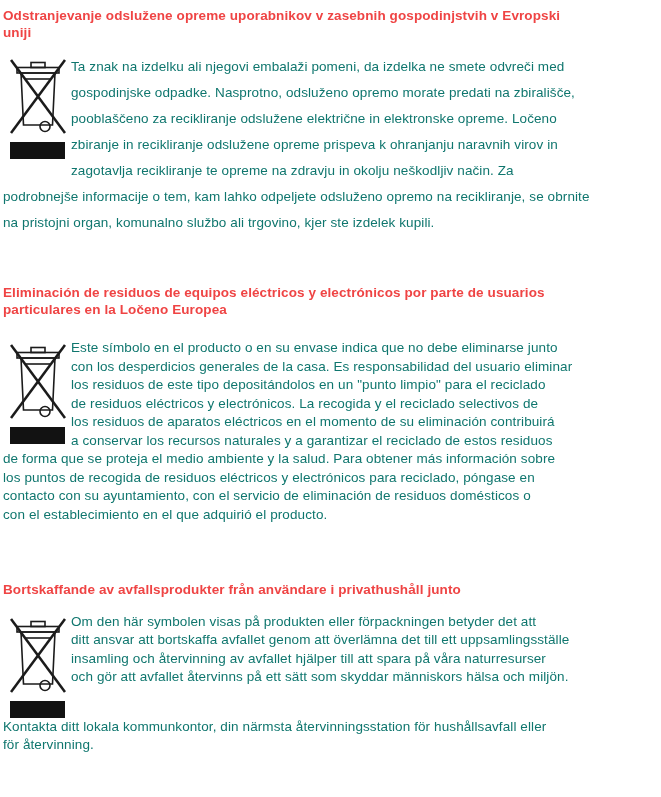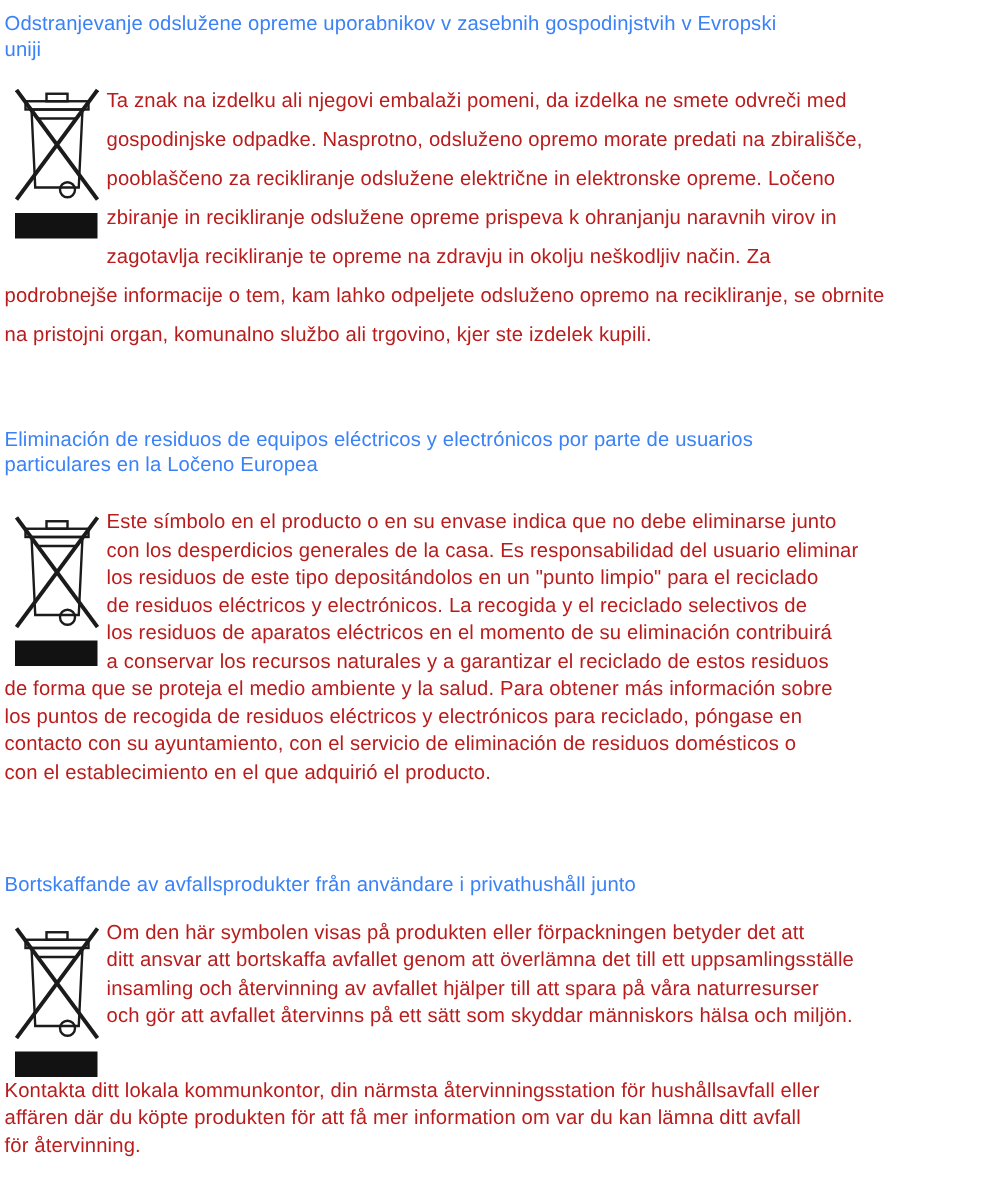--- a/index.html
+++ b/index.html
@@ -18,23 +18,23 @@
   .page {
     box-sizing: border-box;
     width: 661px;
     height: 797px;
     padding: 8px 4px 0 3px;
   }
   .section { margin: 0; }
   .section-heading {
     margin: 0;
     font-size: 13.5px;
-    font-weight: normal;
+    font-weight: bold;
     line-height: 16.5px;
-    color: #3b82f6;
+    color: #ef4444;
     letter-spacing: 0.1px;
   }
   .heading-line { white-space: nowrap; }
 
   .section-body {
     display: flex;
     align-items: flex-start;
   }
   .icon-col {
     flex: 0 0 68px;
@@ -48,21 +48,21 @@
     height: 17px;
     background: #121212;
     margin-top: 6px;
   }
   .text-col { flex: 1 1 auto; min-width: 0; }
 
   .body-line {
     white-space: nowrap;
     font-size: 13.5px;
     letter-spacing: 0.1px;
-    color: #b91c1c;
+    color: #0f766e;
   }
   .full-lines .body-line { padding-left: 0; }
 
   
   .sec-1 .body-line { line-height: 26px; }
   .sec-2 .body-line, .sec-3 .body-line { line-height: 18.5px; }
 
   .sec-1 .section-body { margin-top: 13px; }
   .sec-2 .section-body { margin-top: 21px; }
   .sec-3 .section-body { margin-top: 14px; }
@@ -173,18 +173,17 @@
       </div>
       <div class="text-col">
         <div class="body-line">Om den här symbolen visas på produkten eller förpackningen betyder det att</div>
         <div class="body-line">ditt ansvar att bortskaffa avfallet genom att överlämna det till ett uppsamlingsställe</div>
         <div class="body-line">insamling och återvinning av avfallet hjälper till att spara på våra naturresurser</div>
         <div class="body-line">och gör att avfallet återvinns på ett sätt som skyddar människors hälsa och miljön.</div>
       </div>
     </div>
     <div class="full-lines">
       <div class="body-line">Kontakta ditt lokala kommunkontor, din närmsta återvinningsstation för hushållsavfall eller</div>
-      <div class="body-line">affären där du köpte produkten för att få mer information om var du kan lämna ditt avfall</div>
       <div class="body-line">för återvinning.</div>
     </div>
   </div>
 
 </div>
 
 </body></html>

